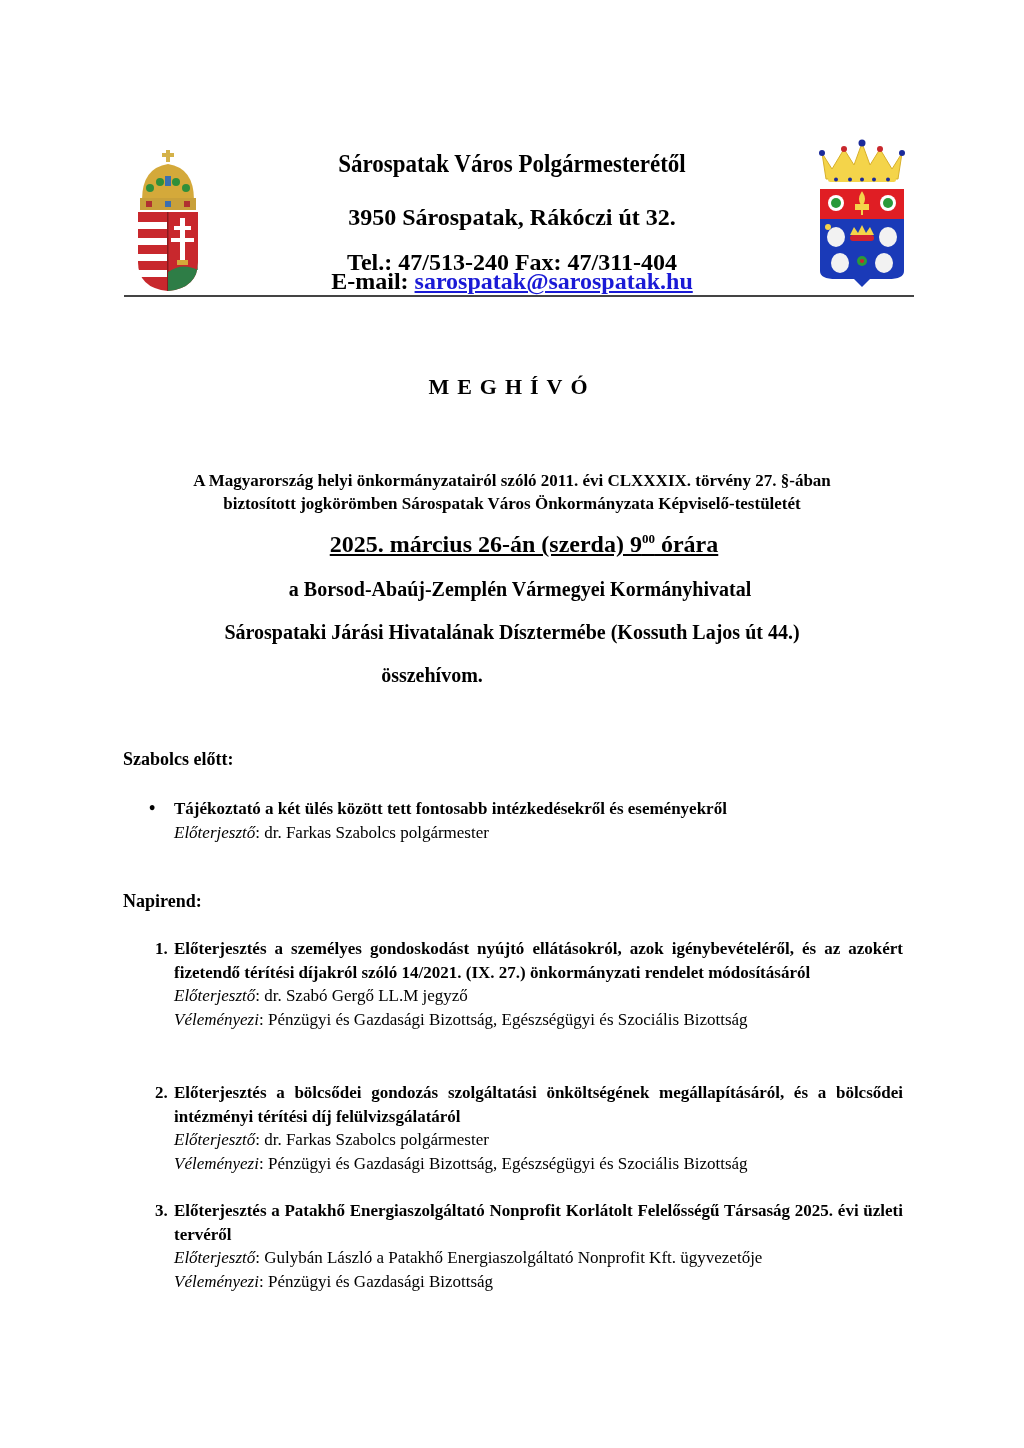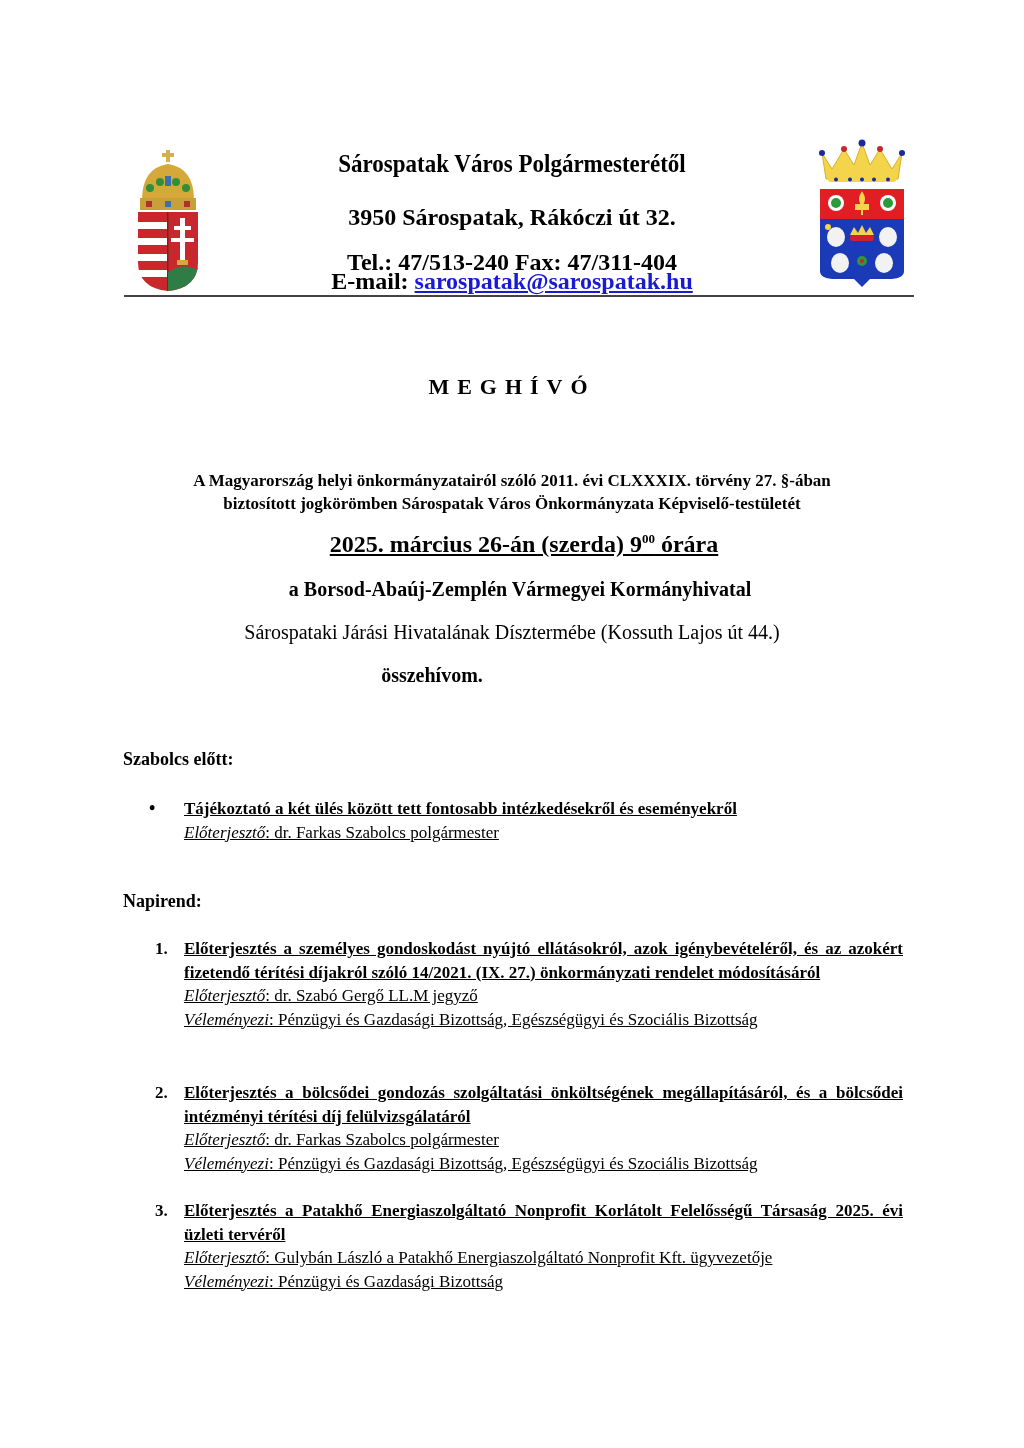--- a/index.html
+++ b/index.html
@@ -16,30 +16,30 @@
   .email { top:268px; }
   .email a { color:#1a1ad6; text-decoration:underline; }
   .rule { position:absolute; left:124px; top:295px; width:790px; height:2px; background:#444; }
 
   .meghivo { position:absolute; left:0; width:1024px; top:374px; text-align:center; font-size:22px; font-weight:bold; letter-spacing:8px; }
 
   .intro { position:absolute; left:110px; width:804px; top:469px; text-align:center; font-weight:bold; font-size:17px; line-height:23px; }
   .date { position:absolute; left:0; width:984px; top:531px; text-align:center; font-weight:bold; font-size:24px; text-decoration:underline;margin-left:32px; }
   .date sup { font-size:13px; vertical-align:super; line-height:0; }
   .place1 { position:absolute; left:0; width:1024px; top:578px; text-align:center; font-weight:bold; font-size:20px;padding-left:8px; }
-  .place2 { position:absolute; left:0; width:1024px; top:621px; text-align:center; font-weight:normal; font-size:20px; }
+  .place2 { position:absolute; left:0; width:1024px; top:621px; text-align:center; font-weight:bold; font-size:20px; }
   .convene { position:absolute; left:0; width:864px; top:664px; text-align:center; font-weight:bold; font-size:20px; }
 
   .section-head { position:absolute; left:123px; font-weight:bold; font-size:18px; }
   .pre-head { top:749px; }
   .main-head { top:891px; }
 
   .item { position:absolute; left:155px; width:748px; font-size:17px; line-height:23.5px; }
   .item .marker { position:absolute; left:0; top:0; font-weight:bold; }
-  .item .body { margin-left:29px;text-decoration:underline; }
+  .item .body { margin-left:19px; }
   .item .title { font-weight:bold; text-align:justify; text-align-last:left; }
   .item .meta { font-weight:normal; }
   .item .meta i { font-style:italic; }
 
   .bullet-item { top:797px; }
   .bullet-item .marker { left:-6px; font-size:18px; }
   .n1 { top:937px; }
   .n2 { top:1081px; }
   .n3 { top:1199px; }
 </style>

